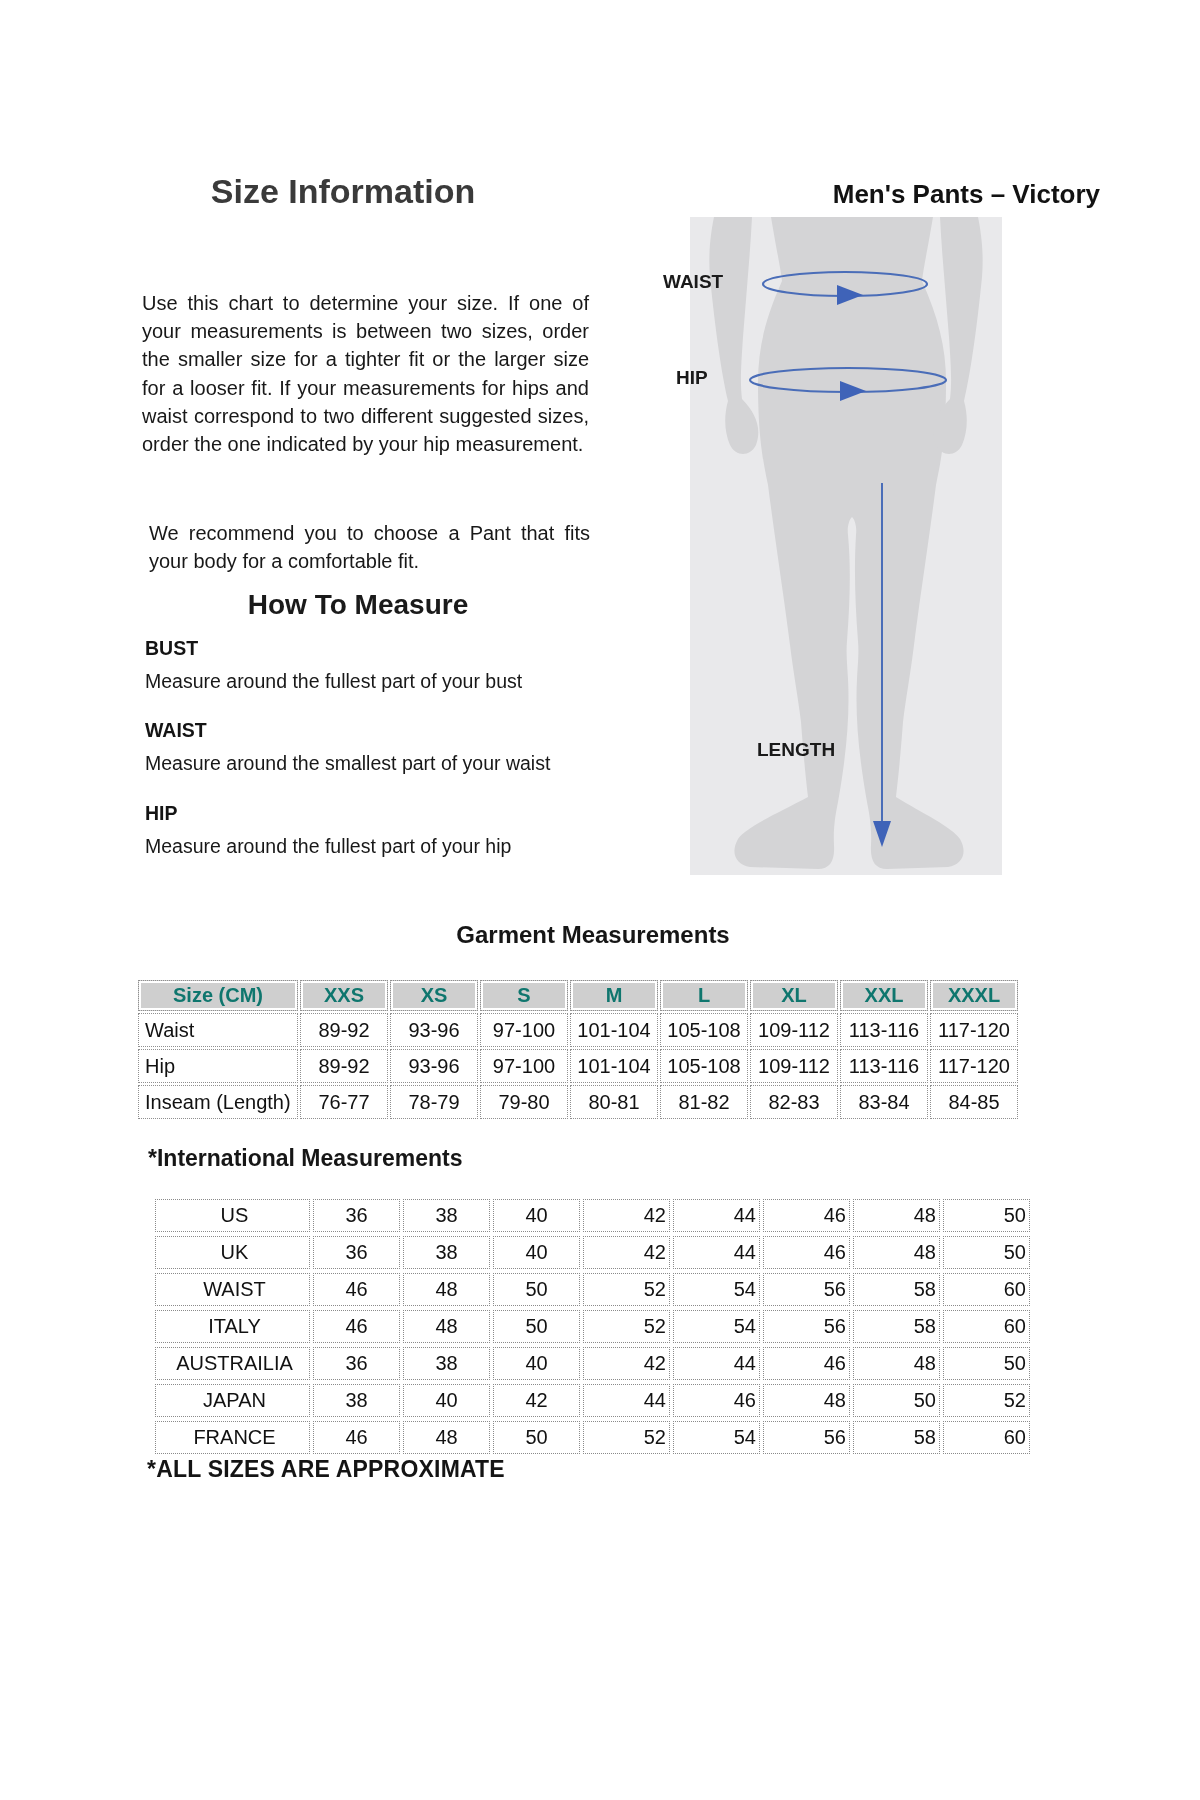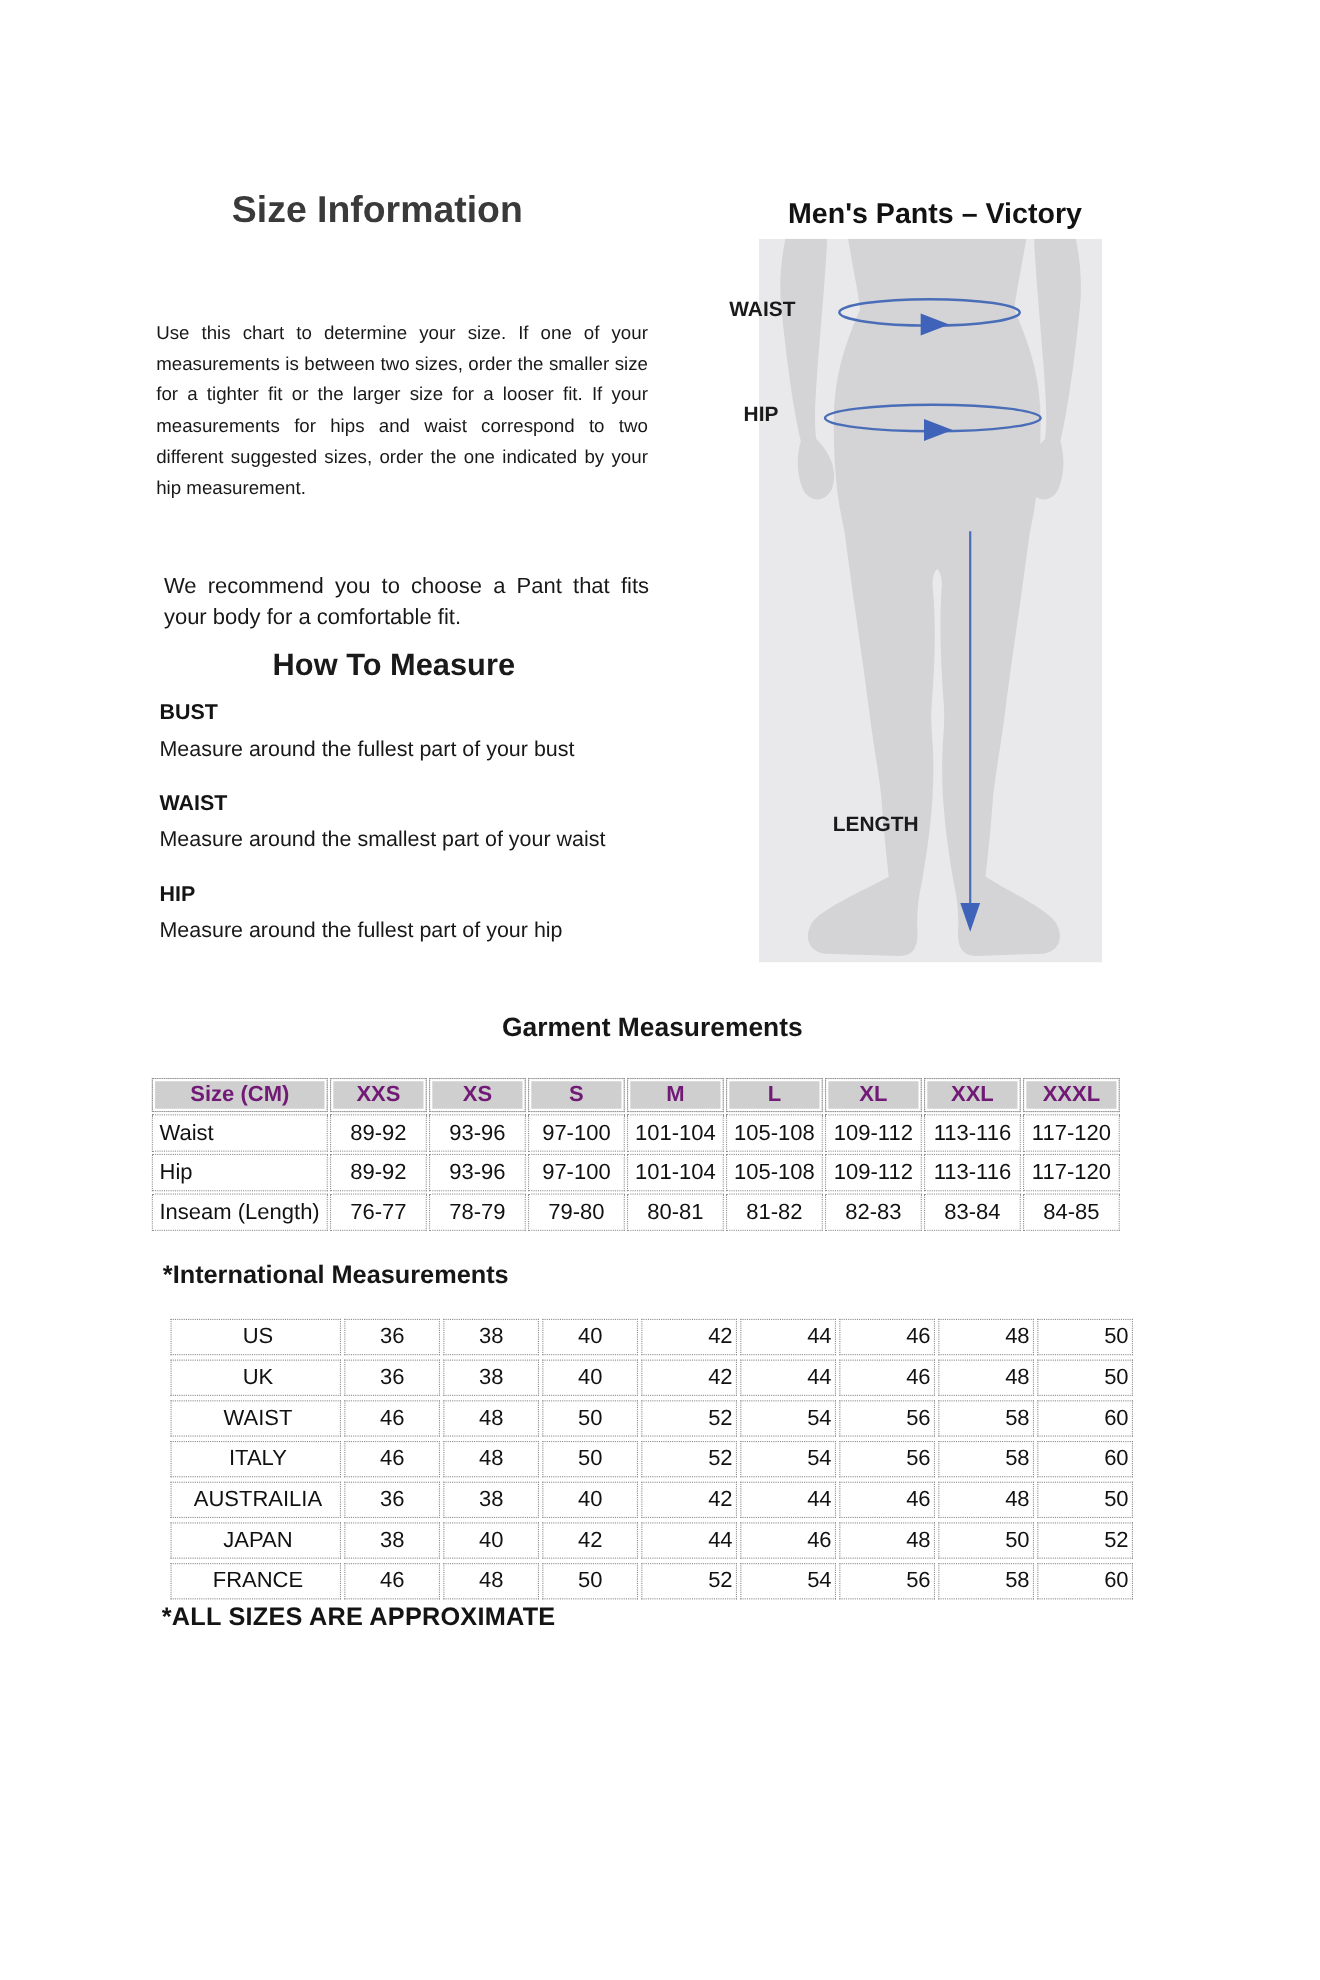--- a/index.html
+++ b/index.html
@@ -3,46 +3,46 @@
 <meta charset="utf-8">
 <style>
   html,body{margin:0;padding:0;background:#ffffff;}
   .page{
     position:relative;width:1200px;height:1800px;background:#ffffff;overflow:hidden;
     font-family:"Liberation Sans", sans-serif;color:#1b1b1b;
   }
   .abs{position:absolute;}
   
   .title-left{left:120px;top:172px;width:446px;text-align:center;font-size:34px;font-weight:bold;color:#3a3a3a;}
-  .fig-title{left:600px;top:179px;width:500px;text-align:center;font-size:26px;font-weight:bold;color:#121212;}
+  .fig-title{left:600px;top:179px;width:500px;text-align:right;font-size:26px;font-weight:bold;color:#121212;}
   .howto{left:135px;top:589px;width:446px;text-align:center;font-size:28px;font-weight:bold;color:#1a1a1a;}
   .garment-title{left:0px;top:921px;width:1186px;text-align:center;font-size:24px;font-weight:bold;color:#161616;}
   .conv-title{left:148px;top:1145px;font-size:23px;font-weight:bold;color:#161616;}
   .footer-note{left:147px;top:1456px;font-size:23px;font-weight:bold;color:#141414;letter-spacing:0.2px;}
   
-  .intro{left:142px;top:289px;width:447px;font-size:17px;line-height:28.2px;text-align:justify;color:#181818;}
+  .intro{left:142px;top:289px;width:447px;font-size:20px;line-height:28.2px;text-align:justify;color:#181818;}
   .recommend{left:149px;top:519px;width:441px;font-size:20px;line-height:28.2px;text-align:justify;color:#181818;}
   .guide{width:470px;}
   .guide .g-label{font-size:19.5px;font-weight:bold;color:#141414;line-height:23px;}
   .guide .g-desc{font-size:19.5px;color:#181818;line-height:27px;margin-top:8px;}
   .g0{left:145px;top:637px;}
   .g1{left:145px;top:719px;}
   .g2{left:145px;top:802px;}
   
   .figure{left:690px;top:217px;width:312px;height:658px;}
   .fig-label{font-size:19px;font-weight:bold;color:#1a1a1a;}
   .waist-label{left:663px;top:271px;}
   .hip-label{left:676px;top:367px;}
   .length-label{left:757px;top:739px;}
   
   .gwrap{left:136px;top:978px;}
   table.gtable{border-collapse:separate;border-spacing:2px;table-layout:fixed;}
   table.gtable th,table.gtable td{border:1px dotted #8f8f8f;overflow:hidden;white-space:nowrap;}
   table.gtable thead th{
-    height:27px;font-size:20px;font-weight:bold;text-align:center;color:#701a75;
+    height:27px;font-size:20px;font-weight:bold;text-align:center;color:#0f766e;
     background:#cfcfcf;box-shadow:inset 0 0 0 2px #ffffff;
   }
   table.gtable tbody td{height:30px;font-size:20px;text-align:center;color:#111;background:#fff;}
   table.gtable tbody td.lbl{text-align:left;padding-left:6px;}
   
   .cwrap{left:152px;top:1195px;}
   table.ctable{border-collapse:separate;border-spacing:3px 4px;table-layout:fixed;}
   table.ctable td{border:1px dotted #8a8a8a;height:29px;font-size:20px;color:#111;background:#fff;overflow:hidden;white-space:nowrap;}
   table.ctable td.lbl{text-align:center;padding-left:5px;}
   table.ctable td.num-c{text-align:center;}

